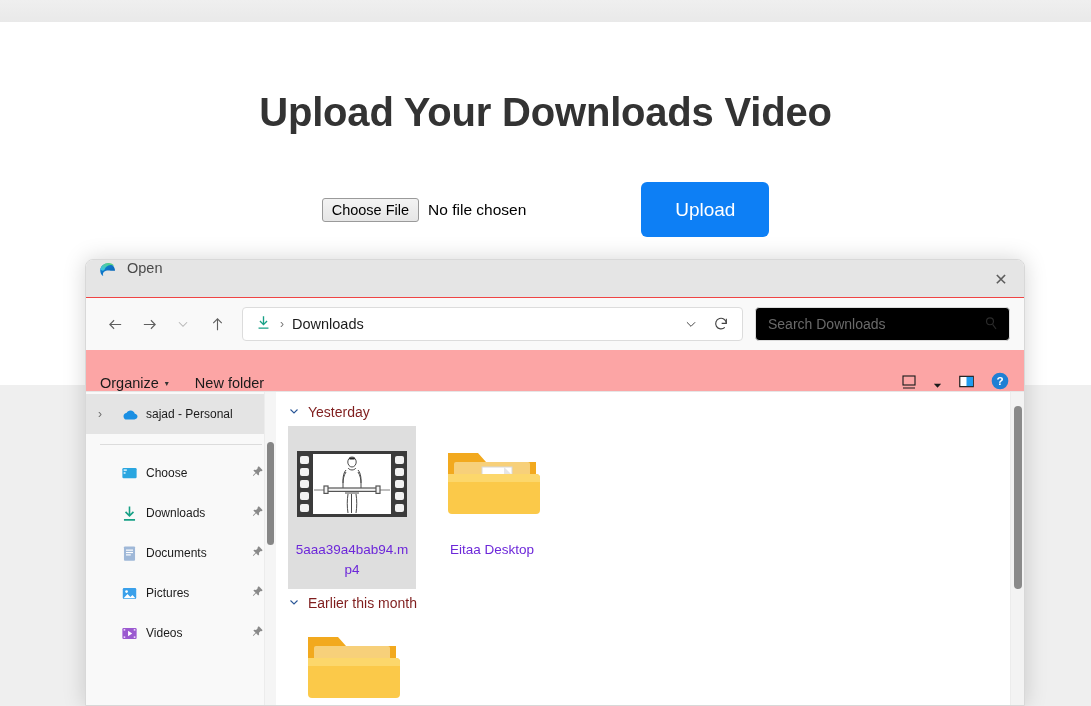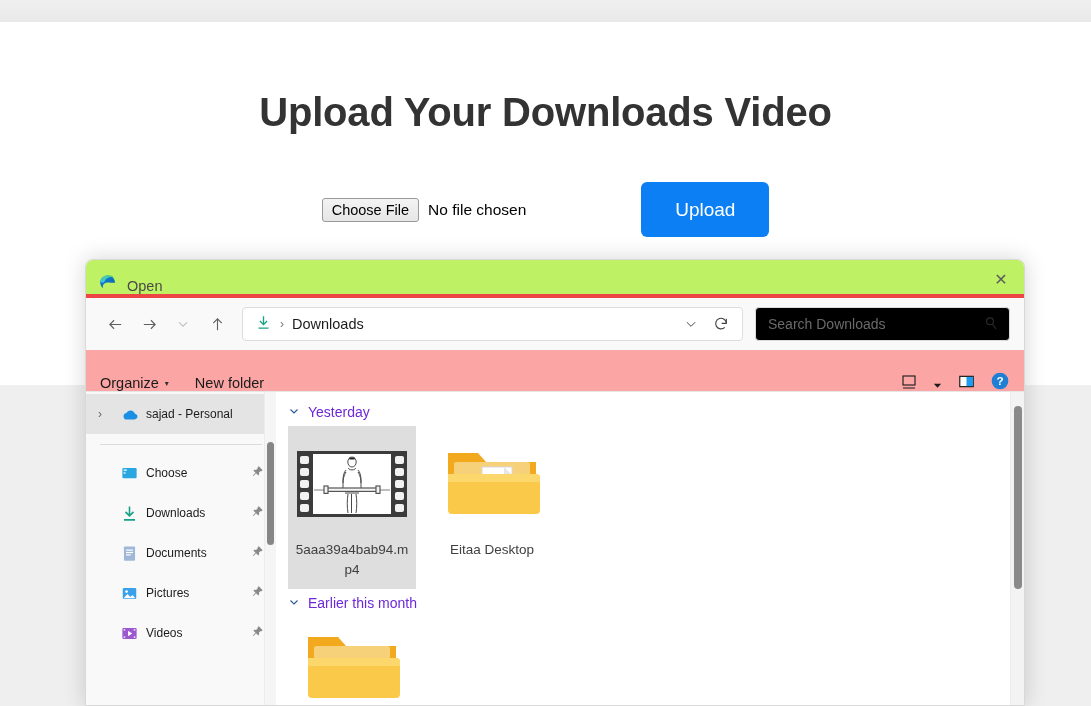--- a/index.html
+++ b/index.html
@@ -63,24 +63,24 @@
     width:940px; height:447px;
     background:#f9f9f9;
     border:1px solid #d8d8d8;
     border-radius:8px 8px 0 0;
     box-shadow: 0 0 22px rgba(0,0,0,.17);
     overflow:hidden;
     font-size:13.5px;
     color:#1b1b1b;
   }
   .titlebar {
-    height:38px; background:#bef264;
-    display:flex; align-items:flex-end;
+    height:38px; background:#e5e5e5;
+    display:flex; align-items:flex-start;
     padding-left:12px;
-    border-bottom:4px solid #ef4444;
+    border-bottom:1px solid #ef4444;
     position:relative;
   }
   .title-text { margin-left:10px; font-size:14.5px; color:#4a4a4a; }
   .close-btn {
     position:absolute; right:0; top:0; width:46px; height:38px;
     display:flex; align-items:center; justify-content:center;
     color:#5d5d5d; font-size:16px; cursor:default;
   }
 
   
@@ -140,34 +140,34 @@
     position:absolute; right:0; top:0; width:12px; height:100%;
     background:#f5f5f5; border-left:1px solid #ececec;
   }
   .sb-thumb { position:absolute; left:2px; width:7px; background:#868686; border-radius:4px; }
 
   .filelist {
     flex:1; background:#ffffff; position:relative; overflow:hidden;
     padding:12px 0 0 12px;
   }
   .group-hdr {
-    display:flex; align-items:center; color:#6d28d9;
+    display:flex; align-items:center; color:#7f1d1d;
     font-size:14px; margin-bottom:6px;
   }
   .group-chev { margin-right:8px; font-size:11px; color:#2b5797; }
   .tiles { display:flex; }
   .tile {
     width:128px; padding:8px 6px 10px 6px;
     display:flex; flex-direction:column; align-items:center;
     cursor:default;
   }
   .tile.selected { background:#dedede; }
   .tile-thumb { height:100px; display:flex; align-items:center; justify-content:center; }
   .tile-label {
-    margin-top:6px; font-size:13.5px; color:#404040;
+    margin-top:6px; font-size:13.5px; color:#6d28d9;
     text-align:center; line-height:1.45; word-break:break-all;
   }
   .fl-scrollbar {
     position:absolute; right:0; top:0; width:14px; height:100%;
     background:#f3f3f3; border-left:1px solid #ececec;
   }
   .fl-thumb { position:absolute; left:3px; width:8px; background:#8a8a8a; border-radius:4px; }
 </style>
 </head>
 <body>

